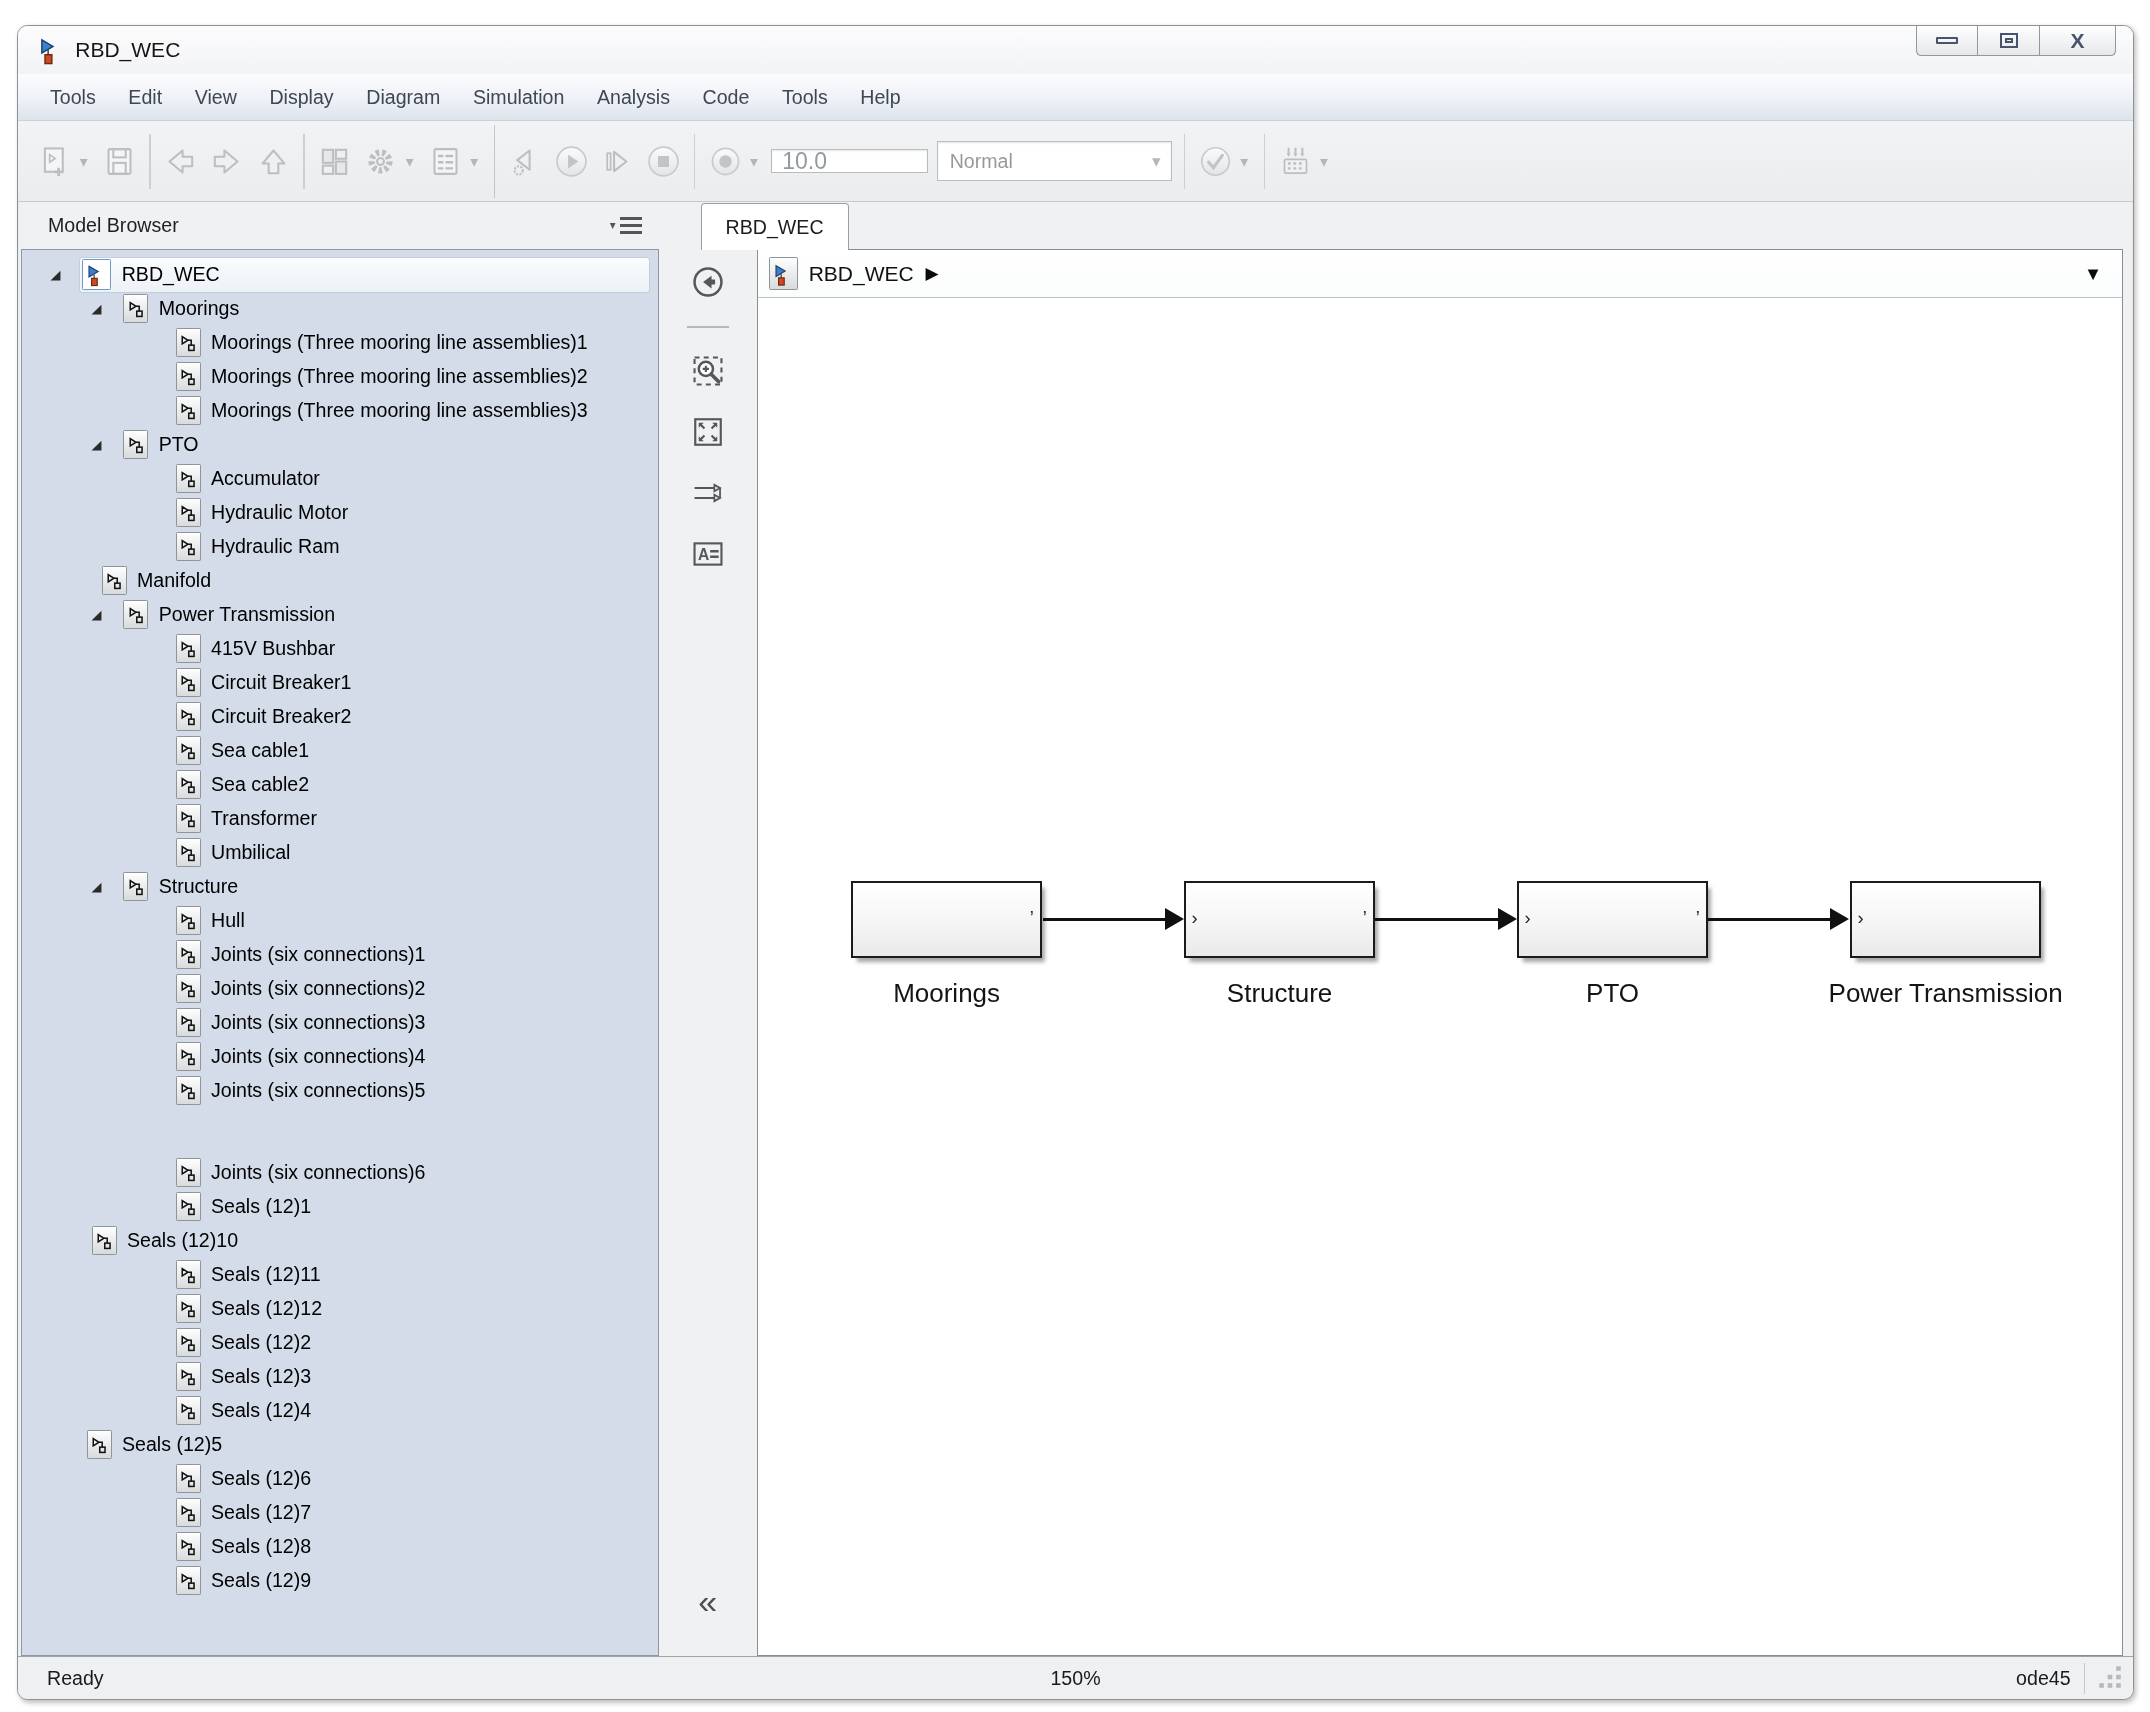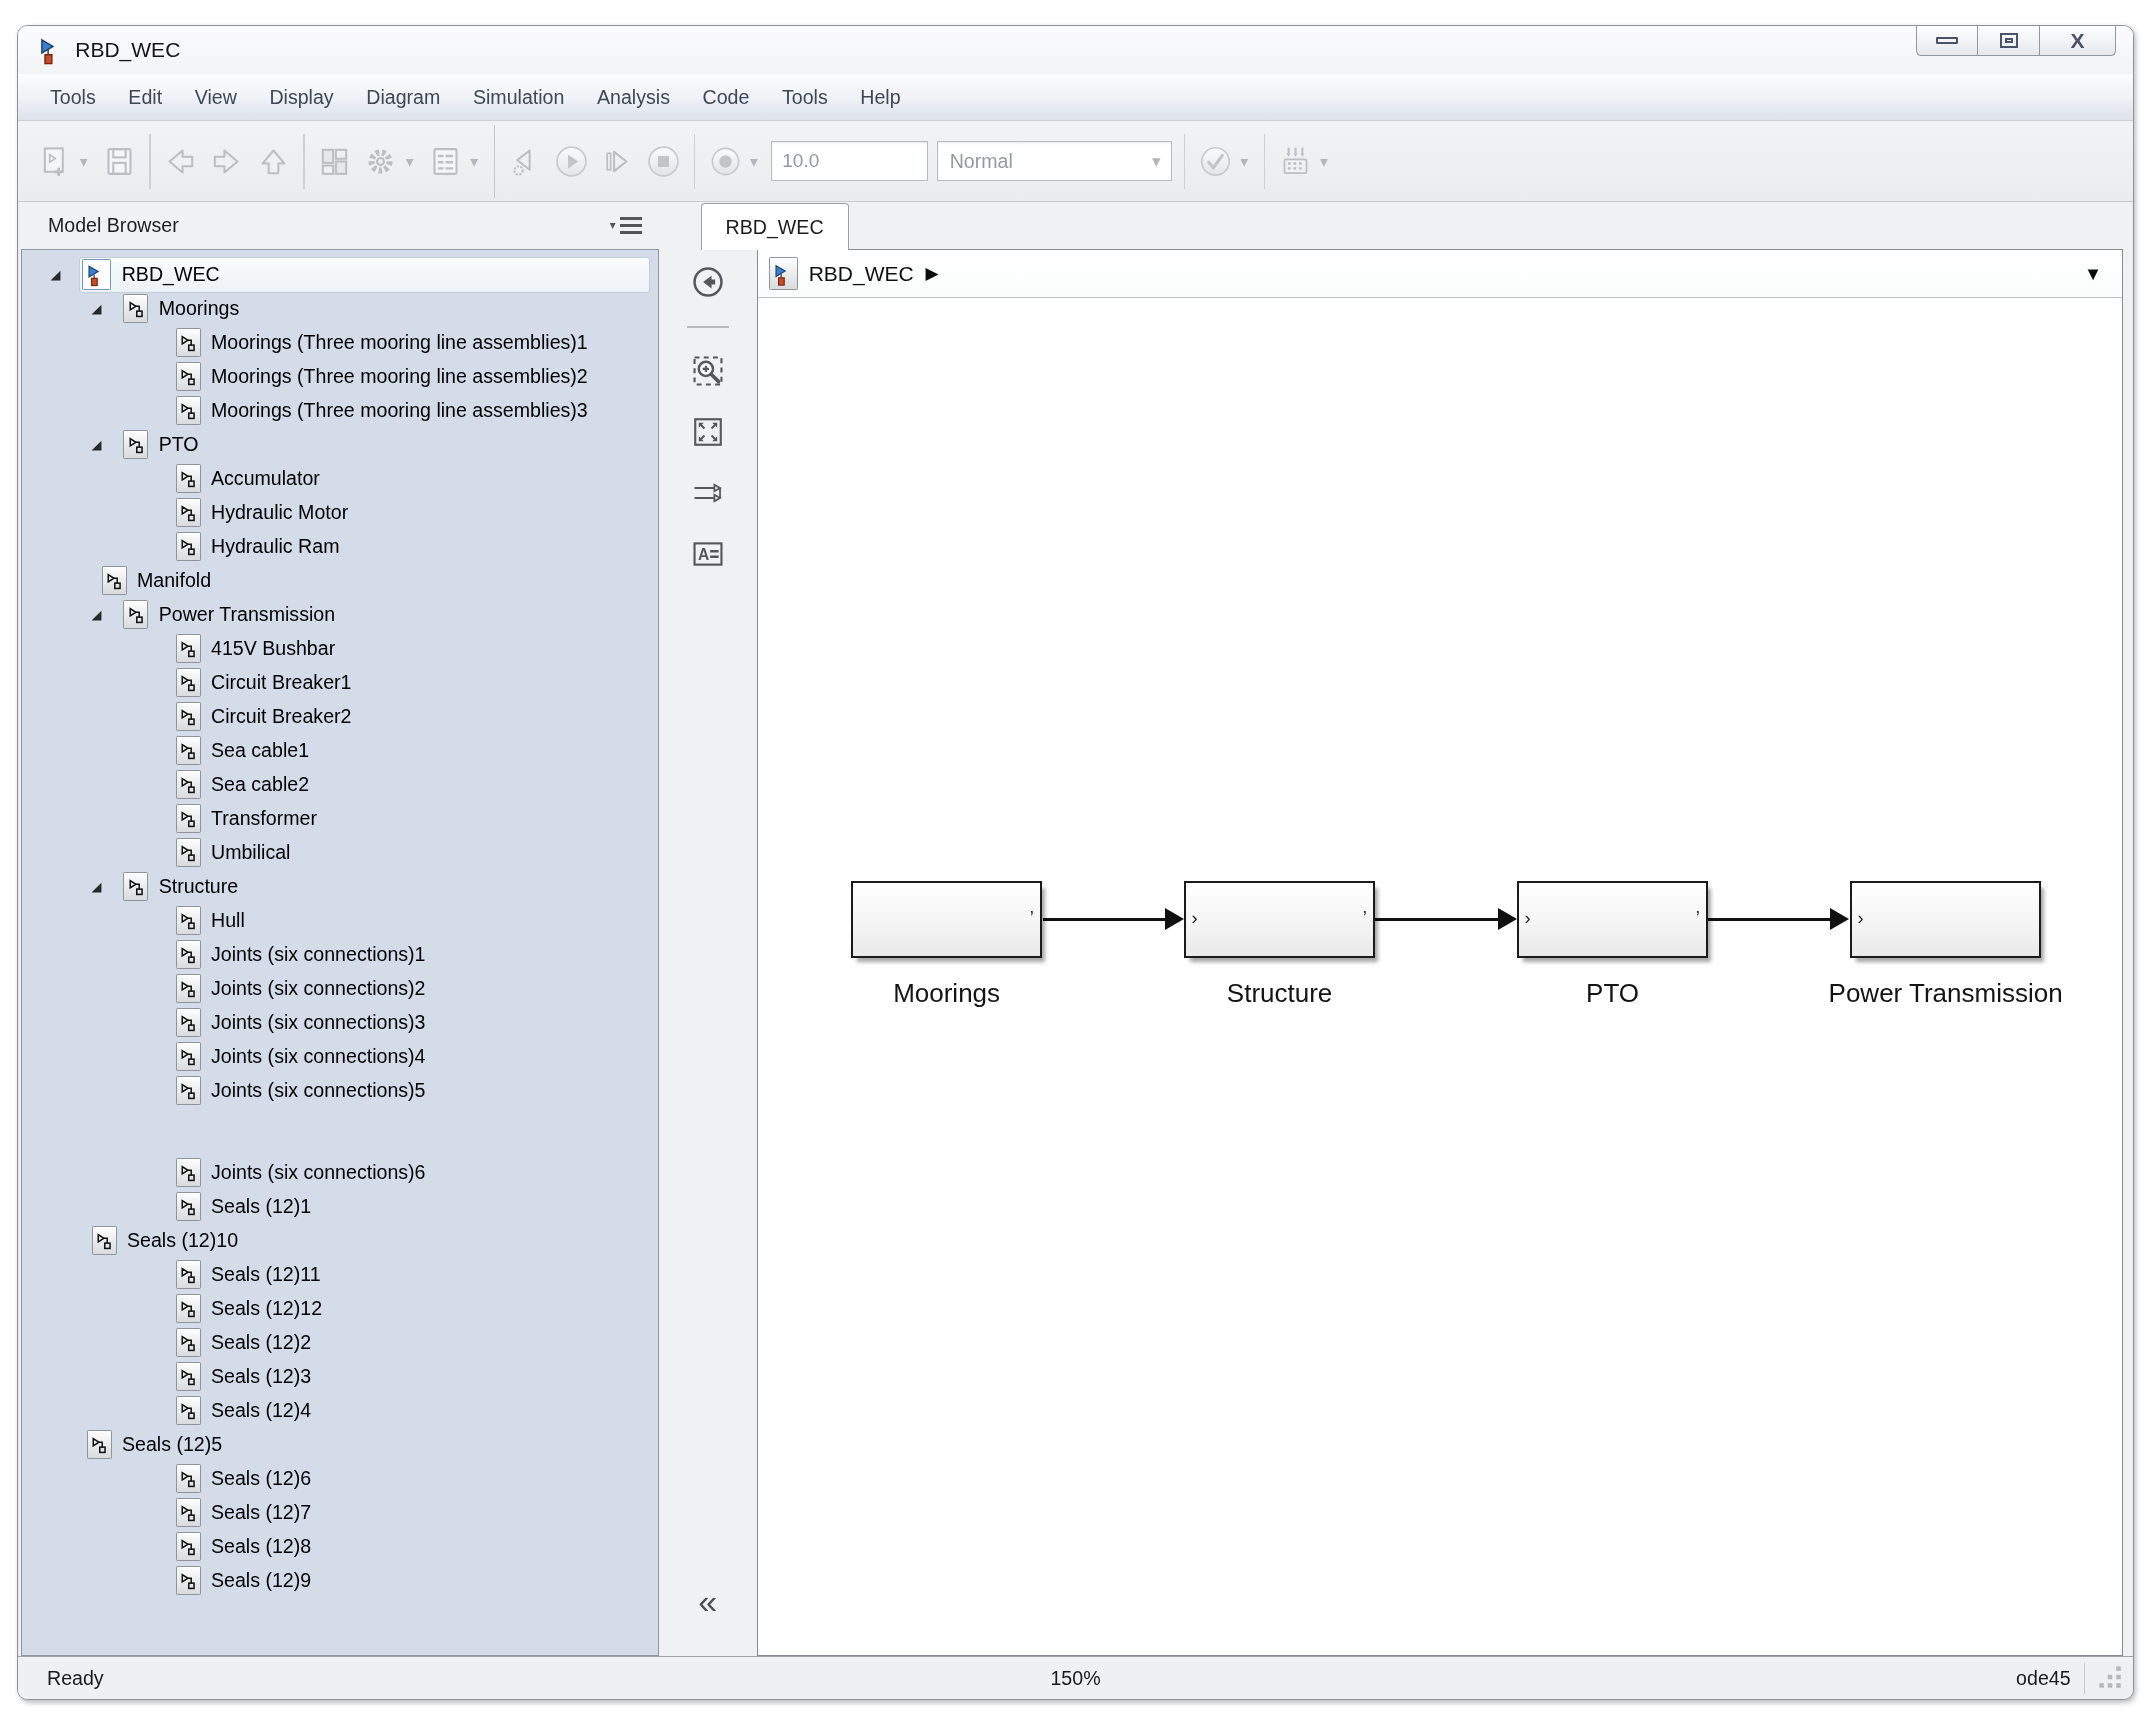--- a/index.html
+++ b/index.html
@@ -35,22 +35,22 @@
 
   
   .toolbar{ height:81px; flex:0 0 auto; display:flex; align-items:center; padding-left:18.3px;
     background:linear-gradient(#f2f3f4,#ebeced); border-bottom:1.3px solid #c8cbce; }
   .tgroup{ display:flex; align-items:center; gap:9.1px; }
   .tbtn{ width:37px; height:37px; display:flex; align-items:center; justify-content:center; }
   .tbtn svg{ width:33px; height:33px; }
   .tcaret{ font-size:15.7px; color:#b4b7ba; margin:0 3.9px 0 -2.6px; }
   .tsep{ width:1.3px; height:55px; background:#cdd0d3; margin:0 11.7px; }
   .tsep.tall{ height:73px; background:#c3c6c9; }
-  .sim-time-input{ width:157px; height:40px; border:1.3px solid #b9bcbe; background:#fff; color:#96999c;
-    font-size:19px; font-family:"Liberation Sans",sans-serif; padding:0 10.4px; box-shadow:inset 0 1.3px 2px #e8eaeb; }
+  .sim-time-input{ width:157px; height:24px; border:1.3px solid #b9bcbe; background:#fff; color:#96999c;
+    font-size:23px; font-family:"Liberation Sans",sans-serif; padding:0 10.4px; box-shadow:inset 0 1.3px 2px #e8eaeb; }
   .combo{ width:235px; height:40px; border:1.3px solid #b9bcbe; background:#fff; color:#96999c; font-size:19.6px;
     display:flex; align-items:center; padding:0 11.7px; position:relative; box-shadow:inset 0 1.3px 2px #e8eaeb; }
   .combo .caret{ position:absolute; right:10.4px; color:#b4b7ba; font-size:17px; }
 
   
   .main{ flex:1 1 auto; display:flex; padding:0 10.4px 0 2.6px; min-height:0; }
 
   .sidebar{ width:638px; flex:0 0 auto; display:flex; flex-direction:column; min-height:0;}
   .sidebar-header{ height:47px; flex:0 0 auto; display:flex; align-items:center; padding-left:27.4px;
     font-size:19.6px; color:#1f1f1f; position:relative;}

